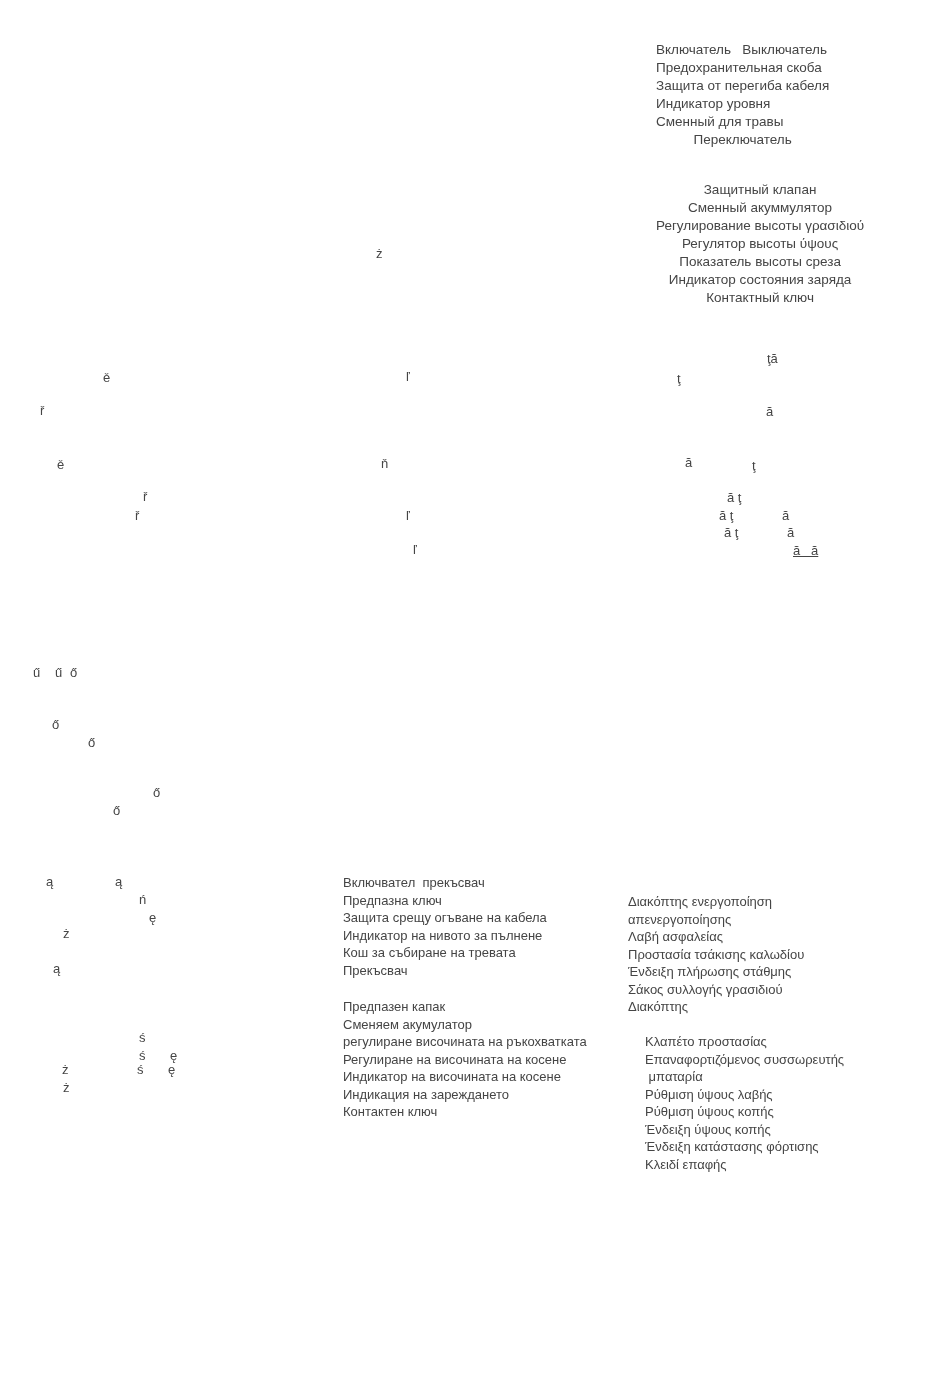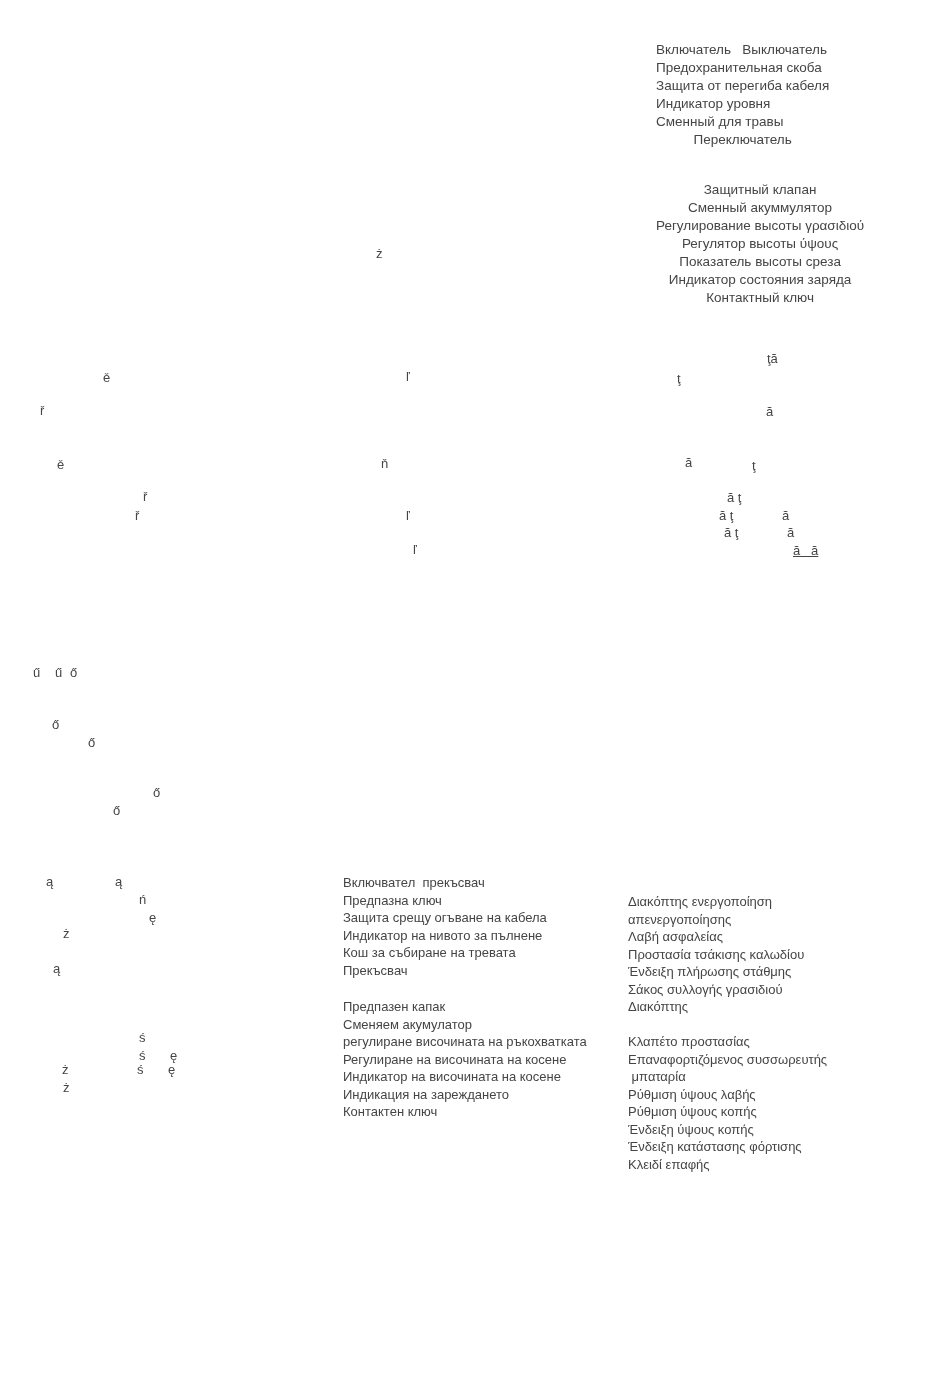--- a/index.html
+++ b/index.html
@@ -8,21 +8,21 @@
     font-family:"Liberation Sans", sans-serif;color:#454545;overflow:hidden;
   }
   .tblock{position:absolute;white-space:pre;font-size:13px;line-height:17.5px;}
   .tblock .line{white-space:pre;}
   .ru{font-size:13.5px;line-height:18px;}
   #ru-top{left:656px;top:41px;}
   #ru-bottom{left:656px;top:181px;text-align:center;}
   #bg-top{left:343px;top:874px;}
   #bg-bottom{left:343px;top:998px;}
   #gr-top{left:628px;top:893px;}
-  #gr-bottom{left:628px;top:1033px;}
+  #gr-bottom{left:645px;top:1033px;}
   .glyph{position:absolute;font-size:13px;line-height:13px;white-space:pre;color:#454545;}
   .footer-rule{position:absolute;left:2px;top:1348px;width:913px;height:3px;}
   .logo{
     position:absolute;left:408px;top:1358px;width:108px;height:31px;
     display:flex;align-items:center;justify-content:space-between;
     padding:0 6px;box-sizing:border-box;
   }
   .logo-wolf{font-weight:bold;font-size:15px;letter-spacing:.5px;font-style:italic;}
   .logo-garten{font-weight:bold;font-size:12px;font-style:italic;}
   .fox{position:absolute;left:40px;top:-8px;width:28px;height:28px;display:block;}

